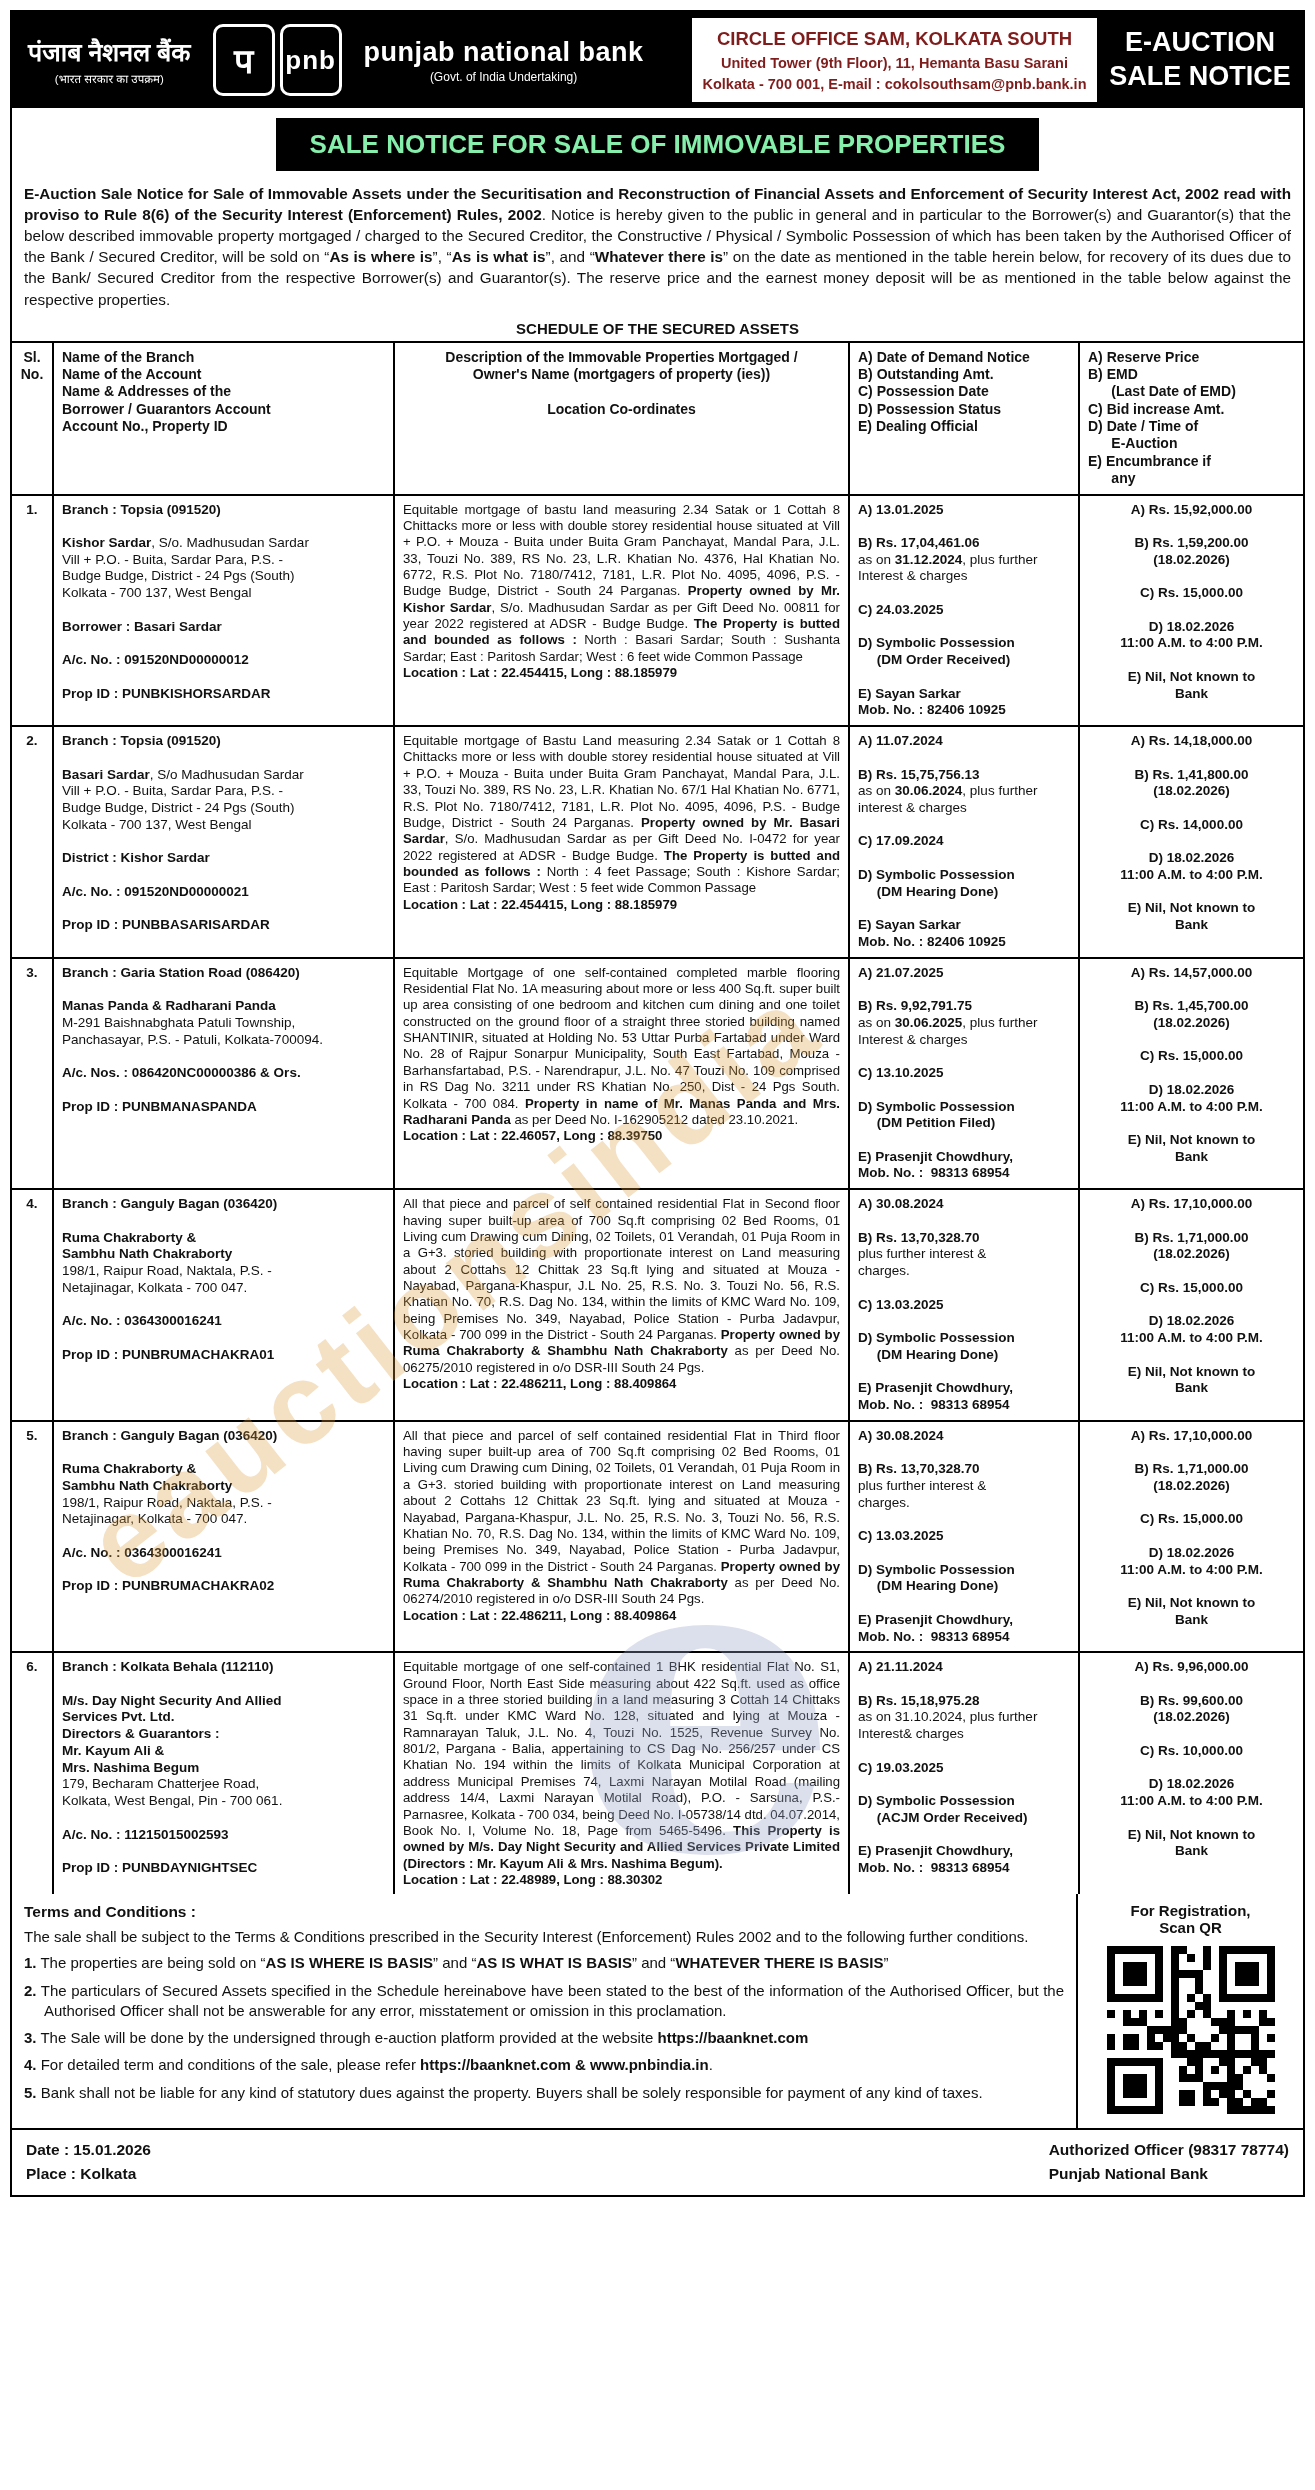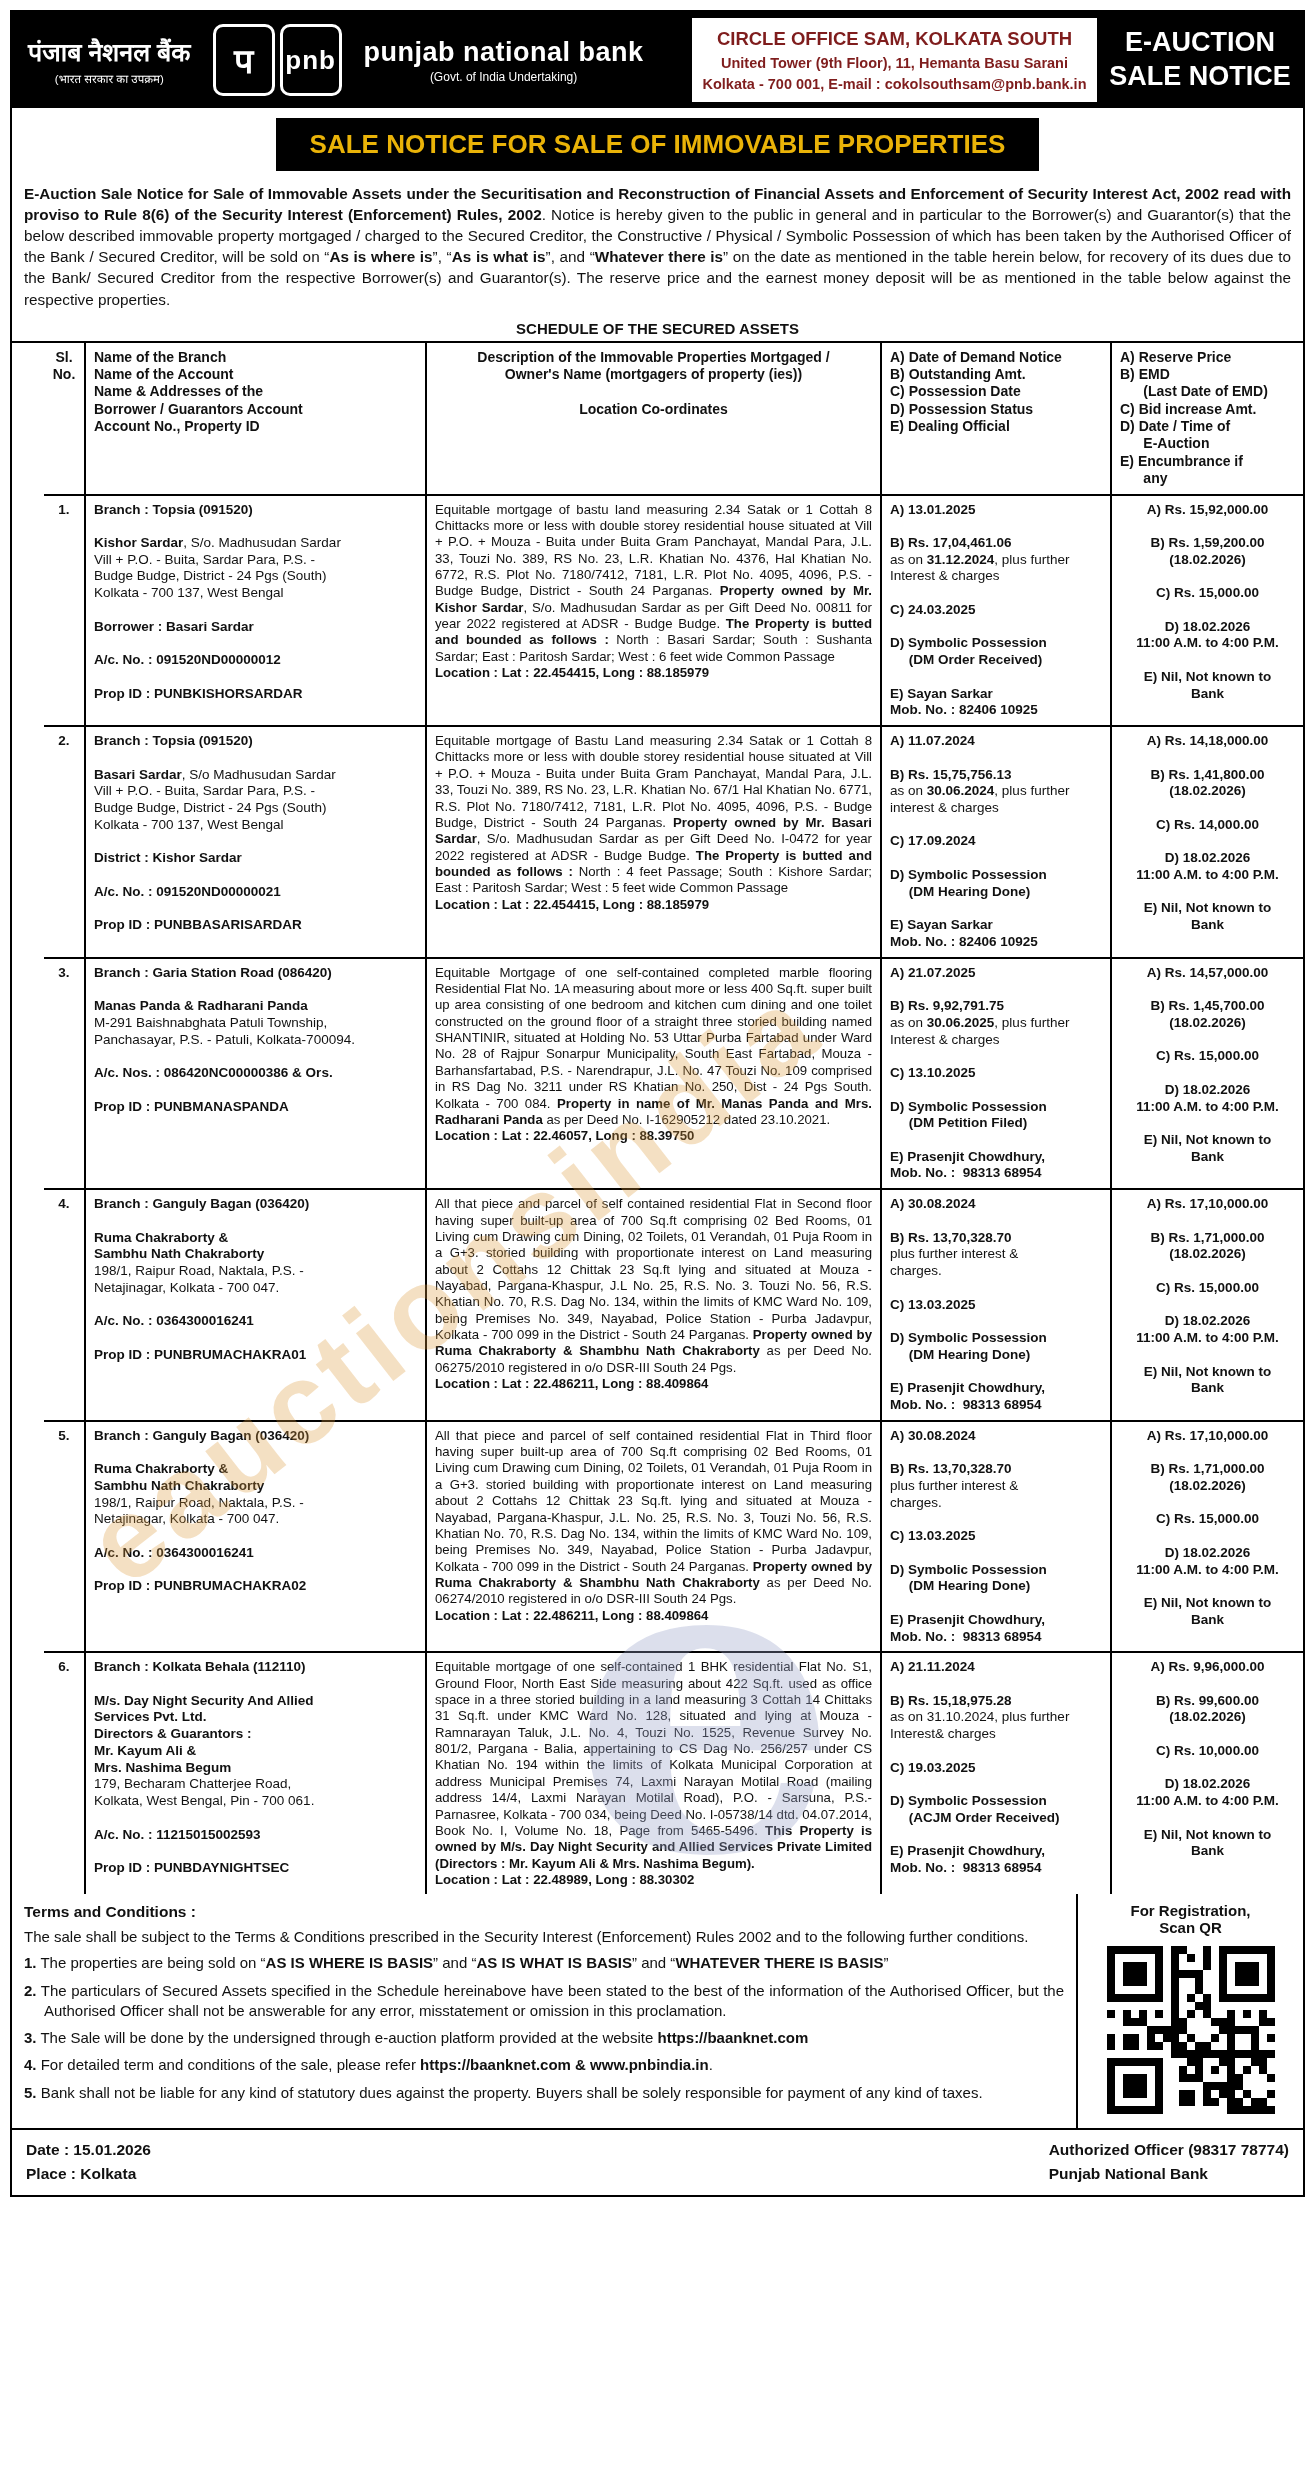--- a/index.html
+++ b/index.html
@@ -17,27 +17,27 @@
   .logo-pnb { font-size: 26px; letter-spacing: 1px; }
   .h-eng-name { font-size: 27px; font-weight: bold; letter-spacing: 0.5px; }
   .h-eng-tag { font-size: 12px; text-align: center; margin-top: 2px; }
   .h-office { background: #fff; color: #7f1d1d; width: 405px; text-align: center; padding: 10px 8px; display: flex; flex-direction: column; justify-content: center; gap: 5px; }
   .office-line1 { font-size: 18.5px; font-weight: bold; }
   .office-line2, .office-line3 { font-size: 14.5px; font-weight: bold; }
   .h-notice { width: 190px; display: flex; flex-direction: column; align-items: center; justify-content: center; font-size: 27px; font-weight: bold; line-height: 1.25; }
 
   
   .title-wrap { padding: 10px 0 6px 0; text-align: center; }
-  .title-box { display: inline-block; background: #000; color: #eab308; font-size: 26px; font-weight: bold; padding: 11px 34px; }
+  .title-box { display: inline-block; background: #000; color: #86efac; font-size: 26px; font-weight: bold; padding: 11px 34px; }
 
   .intro { padding: 6px 12px 8px 12px; font-size: 15.3px; line-height: 1.38; text-align: justify; }
   .schedule-title { text-align: center; font-weight: bold; font-size: 15px; padding: 2px 0 4px 0; }
 
   
-  .dtable { border-top: 2px solid #000; padding-left: 32px; }
+  .dtable { border-top: 2px solid #000; }
   .trow { display: grid; grid-template-columns: 42px 341px 455px 230px auto; border-bottom: 2px solid #000; }
   .trow:last-child { border-bottom: none; }
   .cell { border-right: 2px solid #000; padding: 6px 8px; white-space: pre-wrap; font-size: 13.5px; line-height: 1.24; }
   .cell:last-child { border-right: none; }
   .c-sl { font-weight: bold; text-align: center; padding-left: 2px; padding-right: 2px; }
   .c-desc { text-align: justify; font-size: 13.2px; }
   .c-auction { text-align: center; }
   .thead .cell { font-weight: bold; font-size: 14px; }
   .thead .c-desc { text-align: center; }
 

